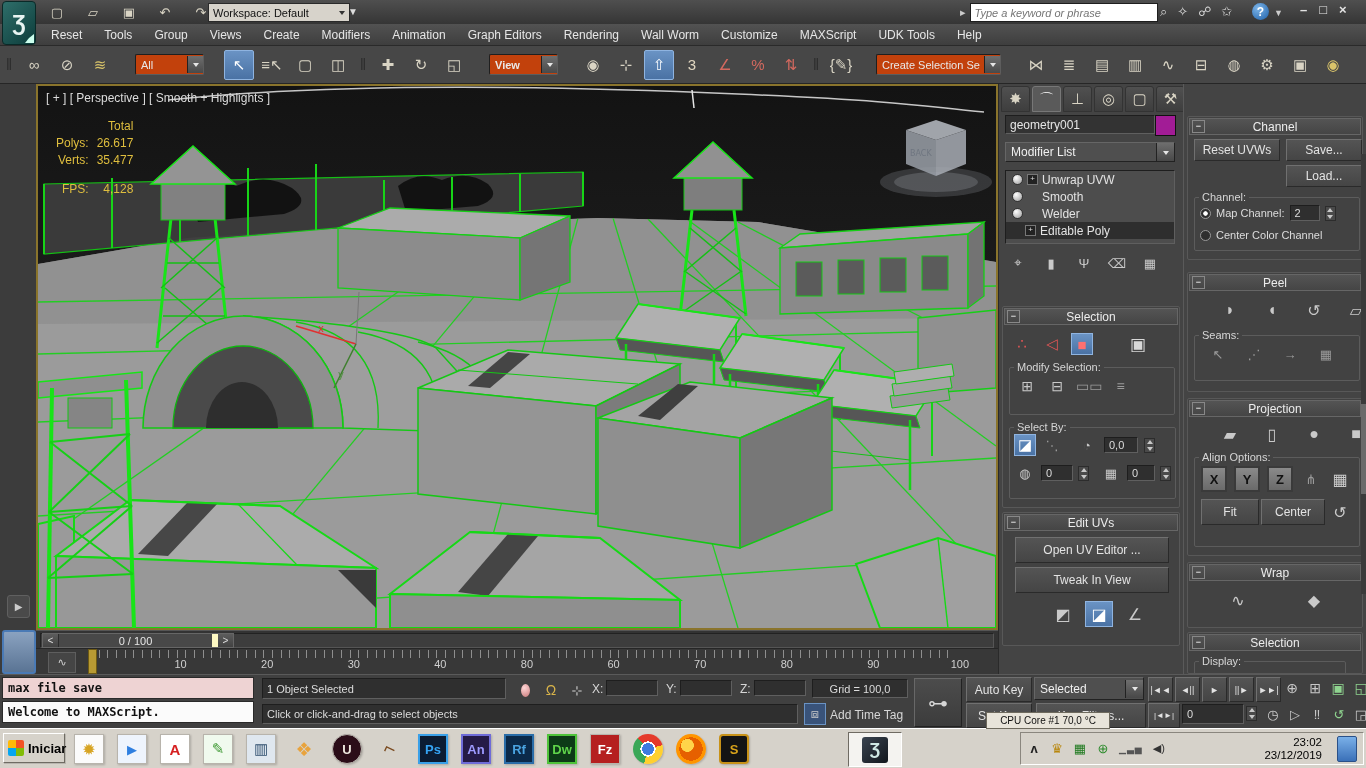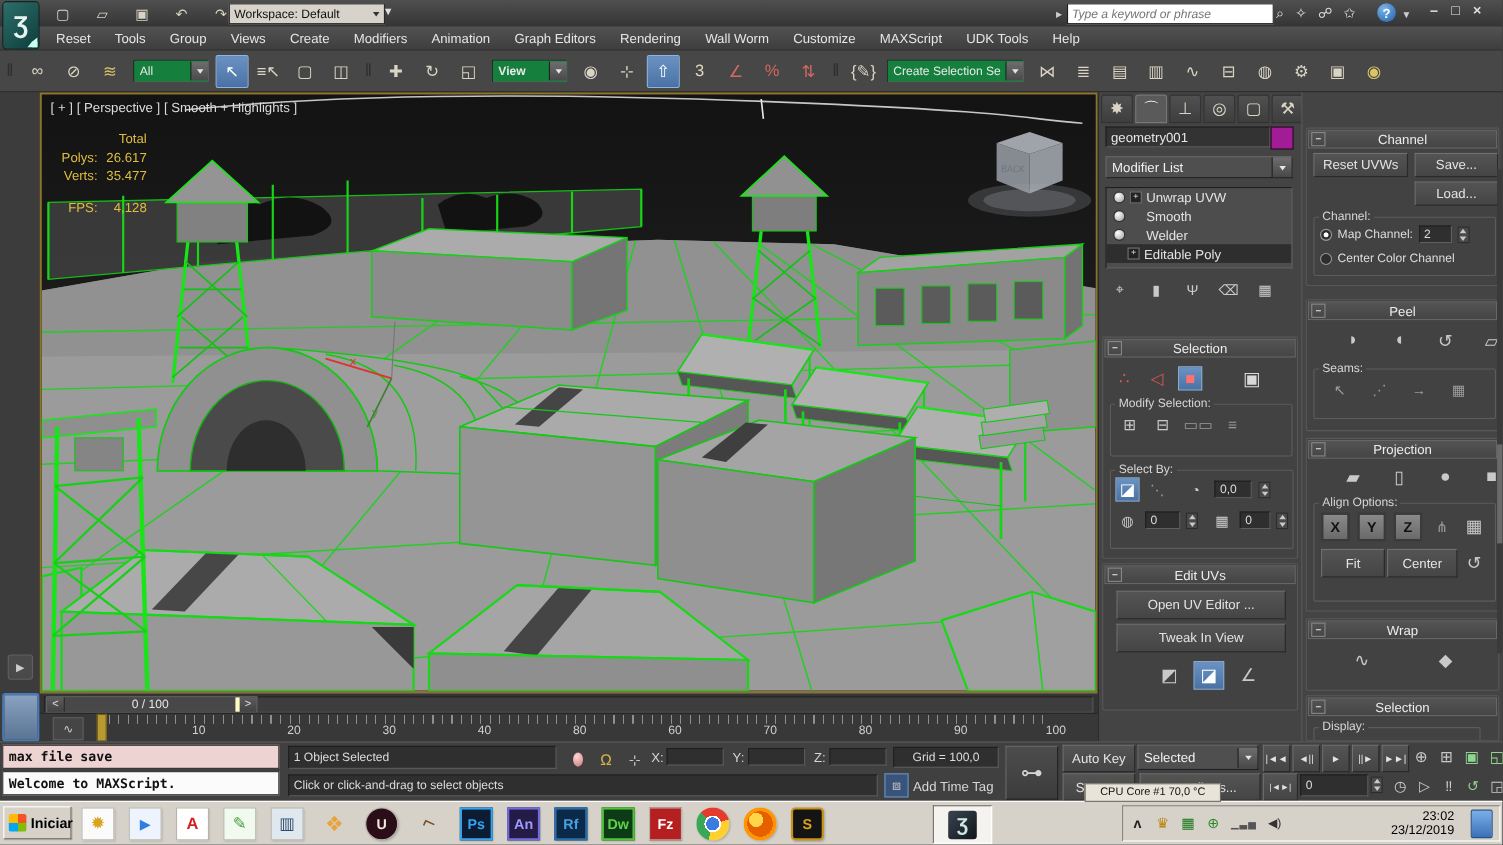--- a/index.html
+++ b/index.html
@@ -38,22 +38,22 @@
     background:linear-gradient(#525252,#3e3e3e);border-bottom:1px solid #2a2a2a;
     display:flex;align-items:center;padding-left:40px;box-sizing:border-box}
   .menu-item{padding:3px 11px;font-size:12px;color:#e6e6e6;cursor:default}
 
   
   #toolbar{position:absolute;left:0;top:46px;width:1366px;height:38px;background:#474747;
     border-bottom:1px solid #262626;display:flex;align-items:center;gap:3px;padding-left:2px;box-sizing:border-box}
   .tb{min-width:24px;height:28px;display:flex;align-items:center;justify-content:center;
     color:#d9d4c4;font-size:15px;cursor:default;border:1px solid transparent;border-radius:2px;padding:0 2px}
   .tb.active{background:linear-gradient(#6a93c4,#4a72a4);border:1px solid #8fb4e0;color:#fff}
-  .tb.combo{background:#15803d;border:1px solid;border-color:#1f1f1f #5d5d5d #5d5d5d #1f1f1f;
-    color:#e8e8e8;font-size:11px;height:19px;min-width:62px;justify-content:flex-start;padding:0 0 0 5px;margin:0 3px}
+  .tb.combo{background:#c2410c;border:1px solid;border-color:#1f1f1f #5d5d5d #5d5d5d #1f1f1f;
+    color:#e8e8e8;font-size:11px;height:19px;min-width:62px;justify-content:flex-start;padding:0 0 0 5px;margin:0 17px}
   .tb.combo.wide{min-width:118px}
   .tb.combo .lbl{overflow:hidden;white-space:nowrap}
   .tb .dd{display:none}
   .tb.combo .dd{display:flex;align-items:center;justify-content:center;width:15px;height:17px;margin-left:auto;
     background:linear-gradient(#6e6e6e,#4a4a4a);border-left:1px solid #222}
   .tb.sep{min-width:8px;color:#2e2e2e;font-size:16px}
   .arr-dn{width:0;height:0;border:3px solid transparent;border-top:4px solid #e6e6e6;margin-top:4px}
 
   
   #leftstrip{position:absolute;left:0;top:84px;width:36px;height:590px;background:#3c3c3c;border-right:1px solid #2c2c2c}
@@ -68,21 +68,21 @@
   #vplabel{position:absolute;left:8px;top:5px;color:#dcdcdc;font-size:12px;z-index:5}
   #vpstats{position:absolute;left:14px;top:32px;color:#dfbe3e;font-size:12px;z-index:5;line-height:17px}
   #vpstats table{border-collapse:collapse}
   #vpstats td{padding:0 4px;text-align:right}
 
   
   #timeslider{position:absolute;left:36px;top:630px;width:962px;height:18px;background:#333;border-top:1px solid #555;box-sizing:border-box}
   #tstrack{position:absolute;left:4px;top:2px;right:4px;height:13px;background:#3d3d3d;border:1px solid;border-color:#222 #555 #555 #222}
   #tshandle{position:absolute;left:6px;top:2px;width:190px;height:13px;display:flex;background:#4a4a4a;border:1px solid #666}
   #tshandle .cap{width:15px;display:flex;align-items:center;justify-content:center;background:linear-gradient(#5c5c5c,#424242);color:#ddd;font-size:10px}
-  #tshandle .val{flex:1;display:flex;align-items:center;justify-content:center;background:#484848;color:#e6e6e6;font-size:11px;border-left:1px solid #2c2c2c;border-right:4px solid #fef9c3}
+  #tshandle .val{flex:1;display:flex;align-items:center;justify-content:center;background:#484848;color:#e6e6e6;font-size:11px;border-left:1px solid #2c2c2c;border-right:6px solid #fef9c3}
   #trackbar{position:absolute;left:36px;top:648px;width:962px;height:26px;background:#383838;border-top:1px solid #262626;box-sizing:border-box}
   #mce{position:absolute;left:12px;top:3px;width:26px;height:19px;background:#454545;border:1px solid #5e5e5e;
     color:#ccc;font-size:11px;display:flex;align-items:center;justify-content:center}
   #tbticks{position:absolute;left:54px;right:42px;top:1px;height:8px;
     background:repeating-linear-gradient(90deg,#8f8f8f 0 1px,transparent 1px 8.66px)}
   #tbnums{position:absolute;left:44px;right:24px;top:9px;display:flex;justify-content:space-between;color:#d0d0d0;font-size:11px}
   #tbnums .tn{width:28px;text-align:center}
   #tbmarker{position:absolute;left:52px;top:0;width:9px;height:25px;background:#b89a33;border:1px solid #6e5a14;box-sizing:border-box}
 
   

